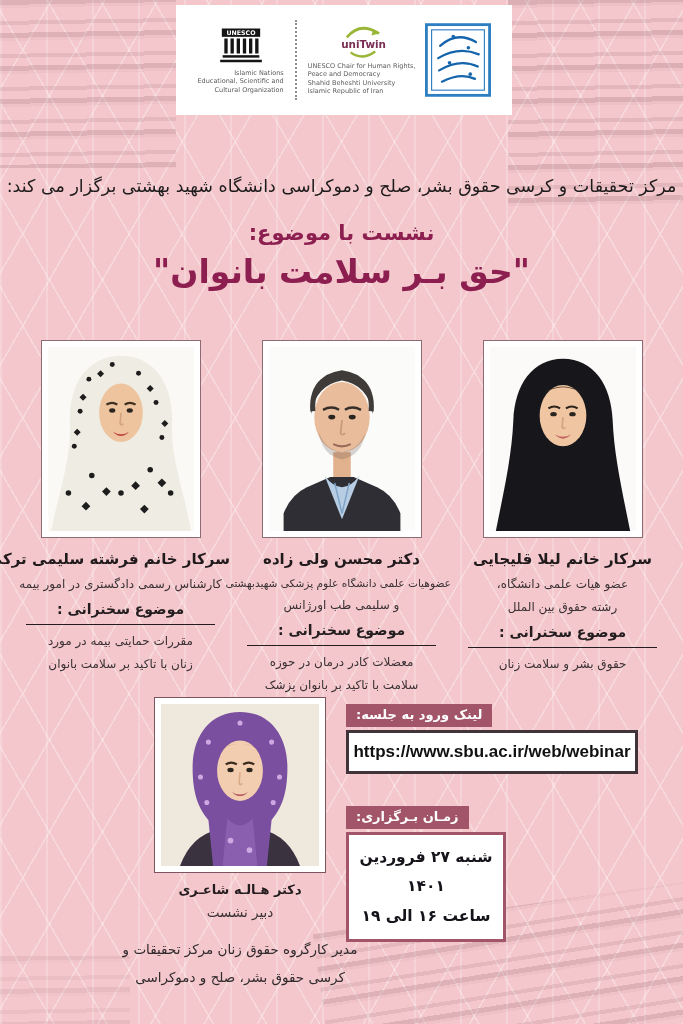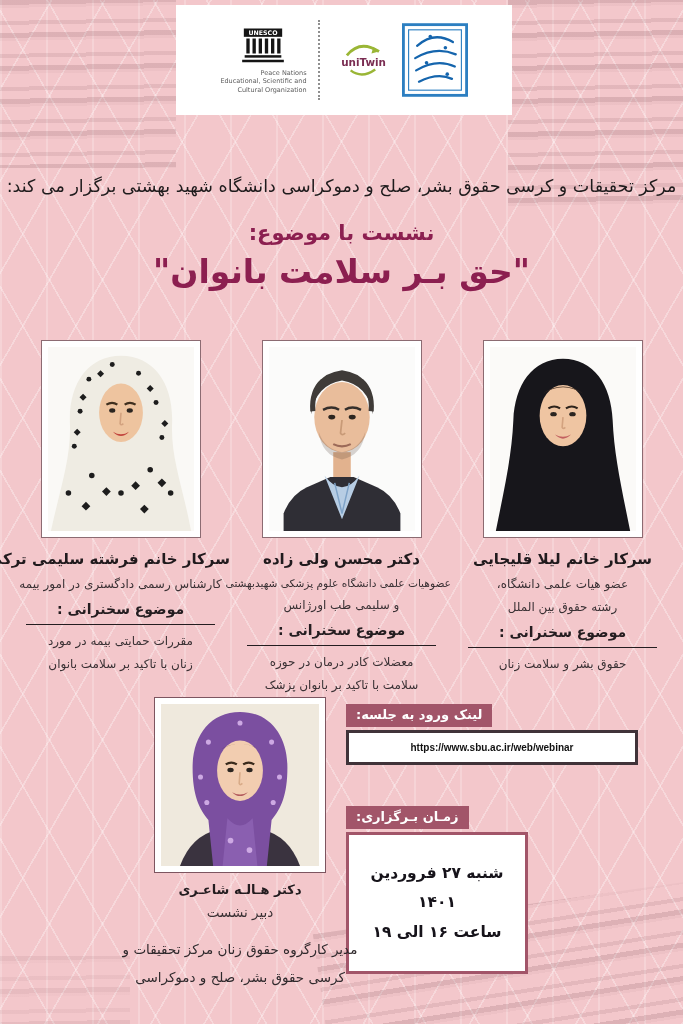--- a/index.html
+++ b/index.html
@@ -44,24 +44,24 @@
   .sp-name{margin-top:12px;font-size:15px;font-weight:bold;color:#201a1d;white-space:nowrap;}
   .sp-line{margin-top:9px;font-size:12px;color:#3a3134;white-space:nowrap;}
   .sp-line.small{font-size:10.6px;}
   .sp-topic-label{display:block;width:86%;margin:10px auto 2px;padding-bottom:7px;
     border-bottom:1.6px solid #241d20;font-size:14px;font-weight:bold;color:#241d20;}
 
   .link-section{position:absolute;z-index:2;left:346px;top:704px;width:292px;text-align:left;}
   .badge{display:inline-block;background:#a25569;color:#ffffff;font-size:13px;font-weight:bold;
     direction:rtl;padding:3px 10px 5px;}
   .url-box{margin-top:3px;background:#ffffff;border:3px solid #403339;padding:9px 4px;text-align:center;
-    direction:ltr;font-family:"Liberation Sans",sans-serif;font-size:10px;font-weight:bold;color:#111111;}
+    direction:ltr;font-family:"Liberation Sans",sans-serif;font-size:17px;font-weight:bold;color:#111111;}
   .time-section{position:absolute;z-index:2;left:346px;top:806px;width:292px;text-align:left;}
-  .time-box{margin-top:3px;width:182px;box-sizing:border-box;background:#ffffff;border:3px solid #a25569;
-    padding:24px 8px;text-align:center;direction:rtl;font-size:15.5px;font-weight:bold;color:#16131a;line-height:1.9;}
+  .time-box{margin-top:3px;width:160px;box-sizing:border-box;background:#ffffff;border:3px solid #a25569;
+    padding:8px 8px;text-align:center;direction:rtl;font-size:15.5px;font-weight:bold;color:#16131a;line-height:1.9;}
 
   .moderator{position:absolute;z-index:2;left:128px;top:697px;width:224px;text-align:center;direction:rtl;}
   .mod-frame{width:172px;height:176px;margin:0 auto;background:#ffffff;border:1.5px solid #7d5560;
     padding:6px;box-sizing:border-box;}
   .mod-frame svg{width:100%;height:100%;display:block;}
   .mod-name{margin-top:9px;font-size:13px;font-weight:bold;color:#241d20;white-space:nowrap;}
   .mod-role{margin-top:7px;font-size:13.5px;color:#3a3134;}
   .moderator-desc{position:absolute;z-index:2;left:40px;top:936px;width:400px;text-align:center;direction:rtl;
     font-size:13.5px;color:#2f292c;line-height:2.05;}
 </style>
@@ -83,33 +83,39 @@
         <rect x="10" y="14" width="4" height="18" fill="#151515"></rect>
         <rect x="17.4" y="14" width="4" height="18" fill="#151515"></rect>
         <rect x="24.8" y="14" width="4" height="18" fill="#151515"></rect>
         <rect x="32.2" y="14" width="4" height="18" fill="#151515"></rect>
         <rect x="39.6" y="14" width="4" height="18" fill="#151515"></rect>
         <rect x="47" y="14" width="4" height="18" fill="#151515"></rect>
         <rect x="8" y="34" width="44" height="3" fill="#151515"></rect>
         <rect x="5" y="39.5" width="50" height="3" fill="#151515"></rect>
       </svg>
       <div class="hc-caption cap-right">
-        <div>Peace Nations</div>
+        <div>Islamic Nations</div>
         <div>Educational, Scientific and</div>
         <div>Cultural Organization</div>
       </div>
     </div>
     <div class="dotted-sep"></div>
     <div class="hc-col">
       <svg width="62" height="34" viewBox="0 0 64 36">
         <path d="M16,13 Q30,-4 50,9" stroke="#9ab636" stroke-width="3" fill="none"></path>
         <path d="M44,4 L50,9 L42,11 Z" fill="#9ab636"></path>
         <text x="10" y="24" font-size="11" font-weight="bold" fill="#7a2d52" font-family="DejaVu Sans">uniTwin</text>
         <path d="M20,29 Q32,38 46,28" stroke="#9ab636" stroke-width="2.6" fill="none"></path>
       </svg>
+      <div class="hc-caption cap-left">
+        <div>UNESCO Chair for Human Rights,</div>
+        <div>Peace and Democracy</div>
+        <div>Shahid Beheshti University</div>
+        <div>Islamic Republic of Iran</div>
+      </div>
     </div>
     <svg width="66" height="74" viewBox="0 0 70 78">
       <rect x="1.5" y="1.5" width="67" height="75" fill="#ffffff" stroke="#2d7fc1" stroke-width="3"></rect>
       <rect x="7" y="7" width="56" height="64" fill="none" stroke="#2d7fc1" stroke-width="1.2"></rect>
       <g stroke="#1565ad" stroke-width="2.4" fill="none" stroke-linecap="round">
         <path d="M16,24 Q34,8 54,20"></path>
         <path d="M14,37 Q36,24 57,33"></path>
         <path d="M15,50 Q37,37 56,46"></path>
         <path d="M18,62 Q38,52 53,59"></path>
       </g>

